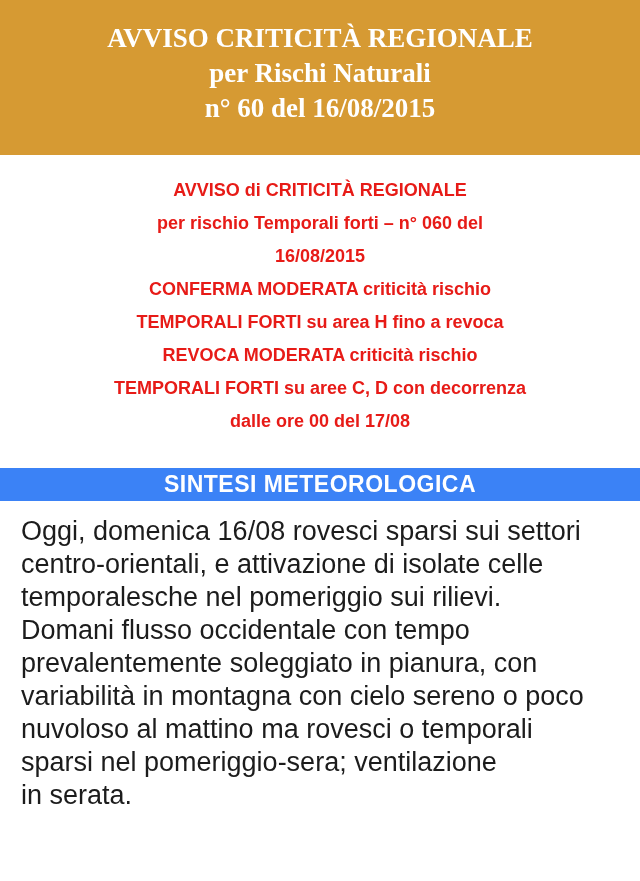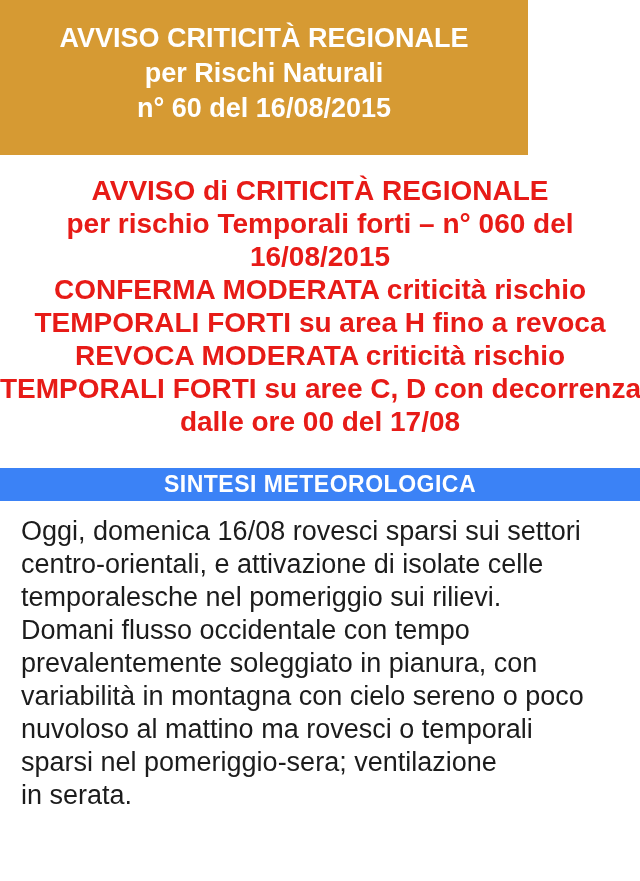--- a/index.html
+++ b/index.html
@@ -6,40 +6,41 @@
   body {
     width: 640px;
     height: 881px;
     background: #ffffff;
     overflow: hidden;
     font-family: "Liberation Sans", "DejaVu Sans", sans-serif;
     -webkit-font-smoothing: antialiased;
   }
   .header-banner {
     box-sizing: border-box;
-    width: 528px;
+    width: 640px;
     height: 155px;
     padding-top: 21px;
     background: #d69a33;
     text-align: center;
+    font-family: Liberation Serif, serif;
   }
   .header-line {
     font-size: 27px;
     line-height: 35px;
     font-weight: bold;
     color: #ffffff;
     white-space: nowrap;
   }
   .alert-block {
     margin-top: 19px;
     text-align: center;
     overflow: hidden;
   }
   .alert-line {
-    font-size: 28px;
+    font-size: 18px;
     line-height: 33px;
     font-weight: bold;
     color: #e71b17;
     white-space: nowrap;
   }
   .section-banner {
     box-sizing: border-box;
     margin-top: 30px;
     width: 640px;
     height: 33px;

